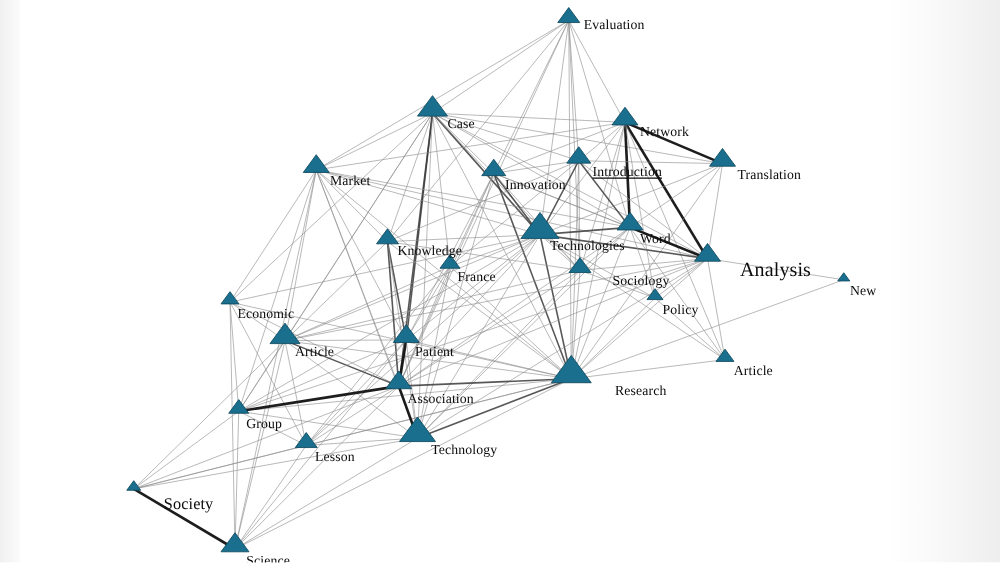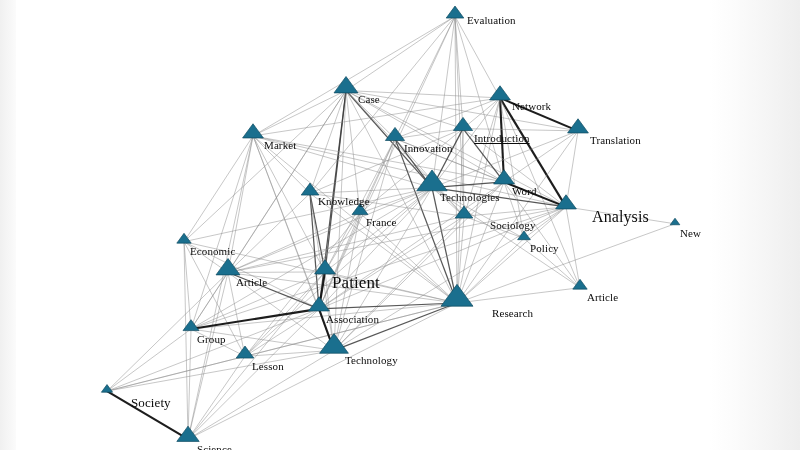--- a/index.html
+++ b/index.html
@@ -248,21 +248,21 @@
       <div class="nodelabel" style="left: 440px; top: 192px; color: rgb(11, 11, 11); font-size: 11px;">Technologies</div>
       <div class="nodelabel" style="left: 512px; top: 186px; color: rgb(11, 11, 11); font-size: 11px;">Word</div>
       <div class="nodelabel" style="left: 318px; top: 196px; color: rgb(11, 11, 11); font-size: 11px;">Knowledge</div>
       <div class="nodelabel" style="left: 576px; top: 211px; color: rgb(11, 11, 11); font-size: 16px; margin-left: 16px;">Analysis</div>
       <div class="nodelabel" style="left: 366px; top: 217px; color: rgb(11, 11, 11); font-size: 11px;">France</div>
       <div class="nodelabel" style="left: 470px; top: 220px; color: rgb(11, 11, 11); font-size: 11px; padding-left: 20px;">Sociology</div>
       <div class="nodelabel" style="left: 680px; top: 228px; color: rgb(11, 11, 11); font-size: 11px;">New</div>
       <div class="nodelabel" style="left: 530px; top: 243px; color: rgb(11, 11, 11); font-size: 11px;">Policy</div>
       <div class="nodelabel" style="left: 190px; top: 246px; color: rgb(11, 11, 11); font-size: 11px;">Economic</div>
       <div class="nodelabel" style="left: 236px; top: 277px; color: rgb(11, 11, 11); font-size: 11px;">Article</div>
-      <div class="nodelabel" style="left: 332px; top: 277px; color: rgb(11, 11, 11); font-size: 17px;">Patient</div>
+      <div class="nodelabel" style="left: 332px; top: 277px; color: rgb(11, 11, 11); font-size: 11px;">Patient</div>
       <div class="nodelabel" style="left: 587px; top: 292px; color: rgb(11, 11, 11); font-size: 11px;">Article</div>
       <div class="nodelabel" style="left: 468px; top: 308px; color: rgb(11, 11, 11); font-size: 11px; margin-left: 24px;">Research</div>
       <div class="nodelabel" style="left: 326px; top: 314px; color: rgb(11, 11, 11); font-size: 11px;">Association</div>
       <div class="nodelabel" style="left: 197px; top: 334px; color: rgb(11, 11, 11); font-size: 11px;">Group</div>
       <div class="nodelabel" style="left: 345px; top: 355px; color: rgb(11, 11, 11); font-size: 11px;">Technology</div>
       <div class="nodelabel" style="left: 252px; top: 361px; color: rgb(11, 11, 11); font-size: 11px;">Lesson</div>
       <div class="nodelabel" style="left: 108px; top: 397px; color: rgb(11, 11, 11); font-size: 13px; margin-left: 23px;">Society</div>
       <div class="nodelabel" style="left: 197px; top: 444px; color: rgb(11, 11, 11); font-size: 11px;">Science</div>
     </div>
 </div>

